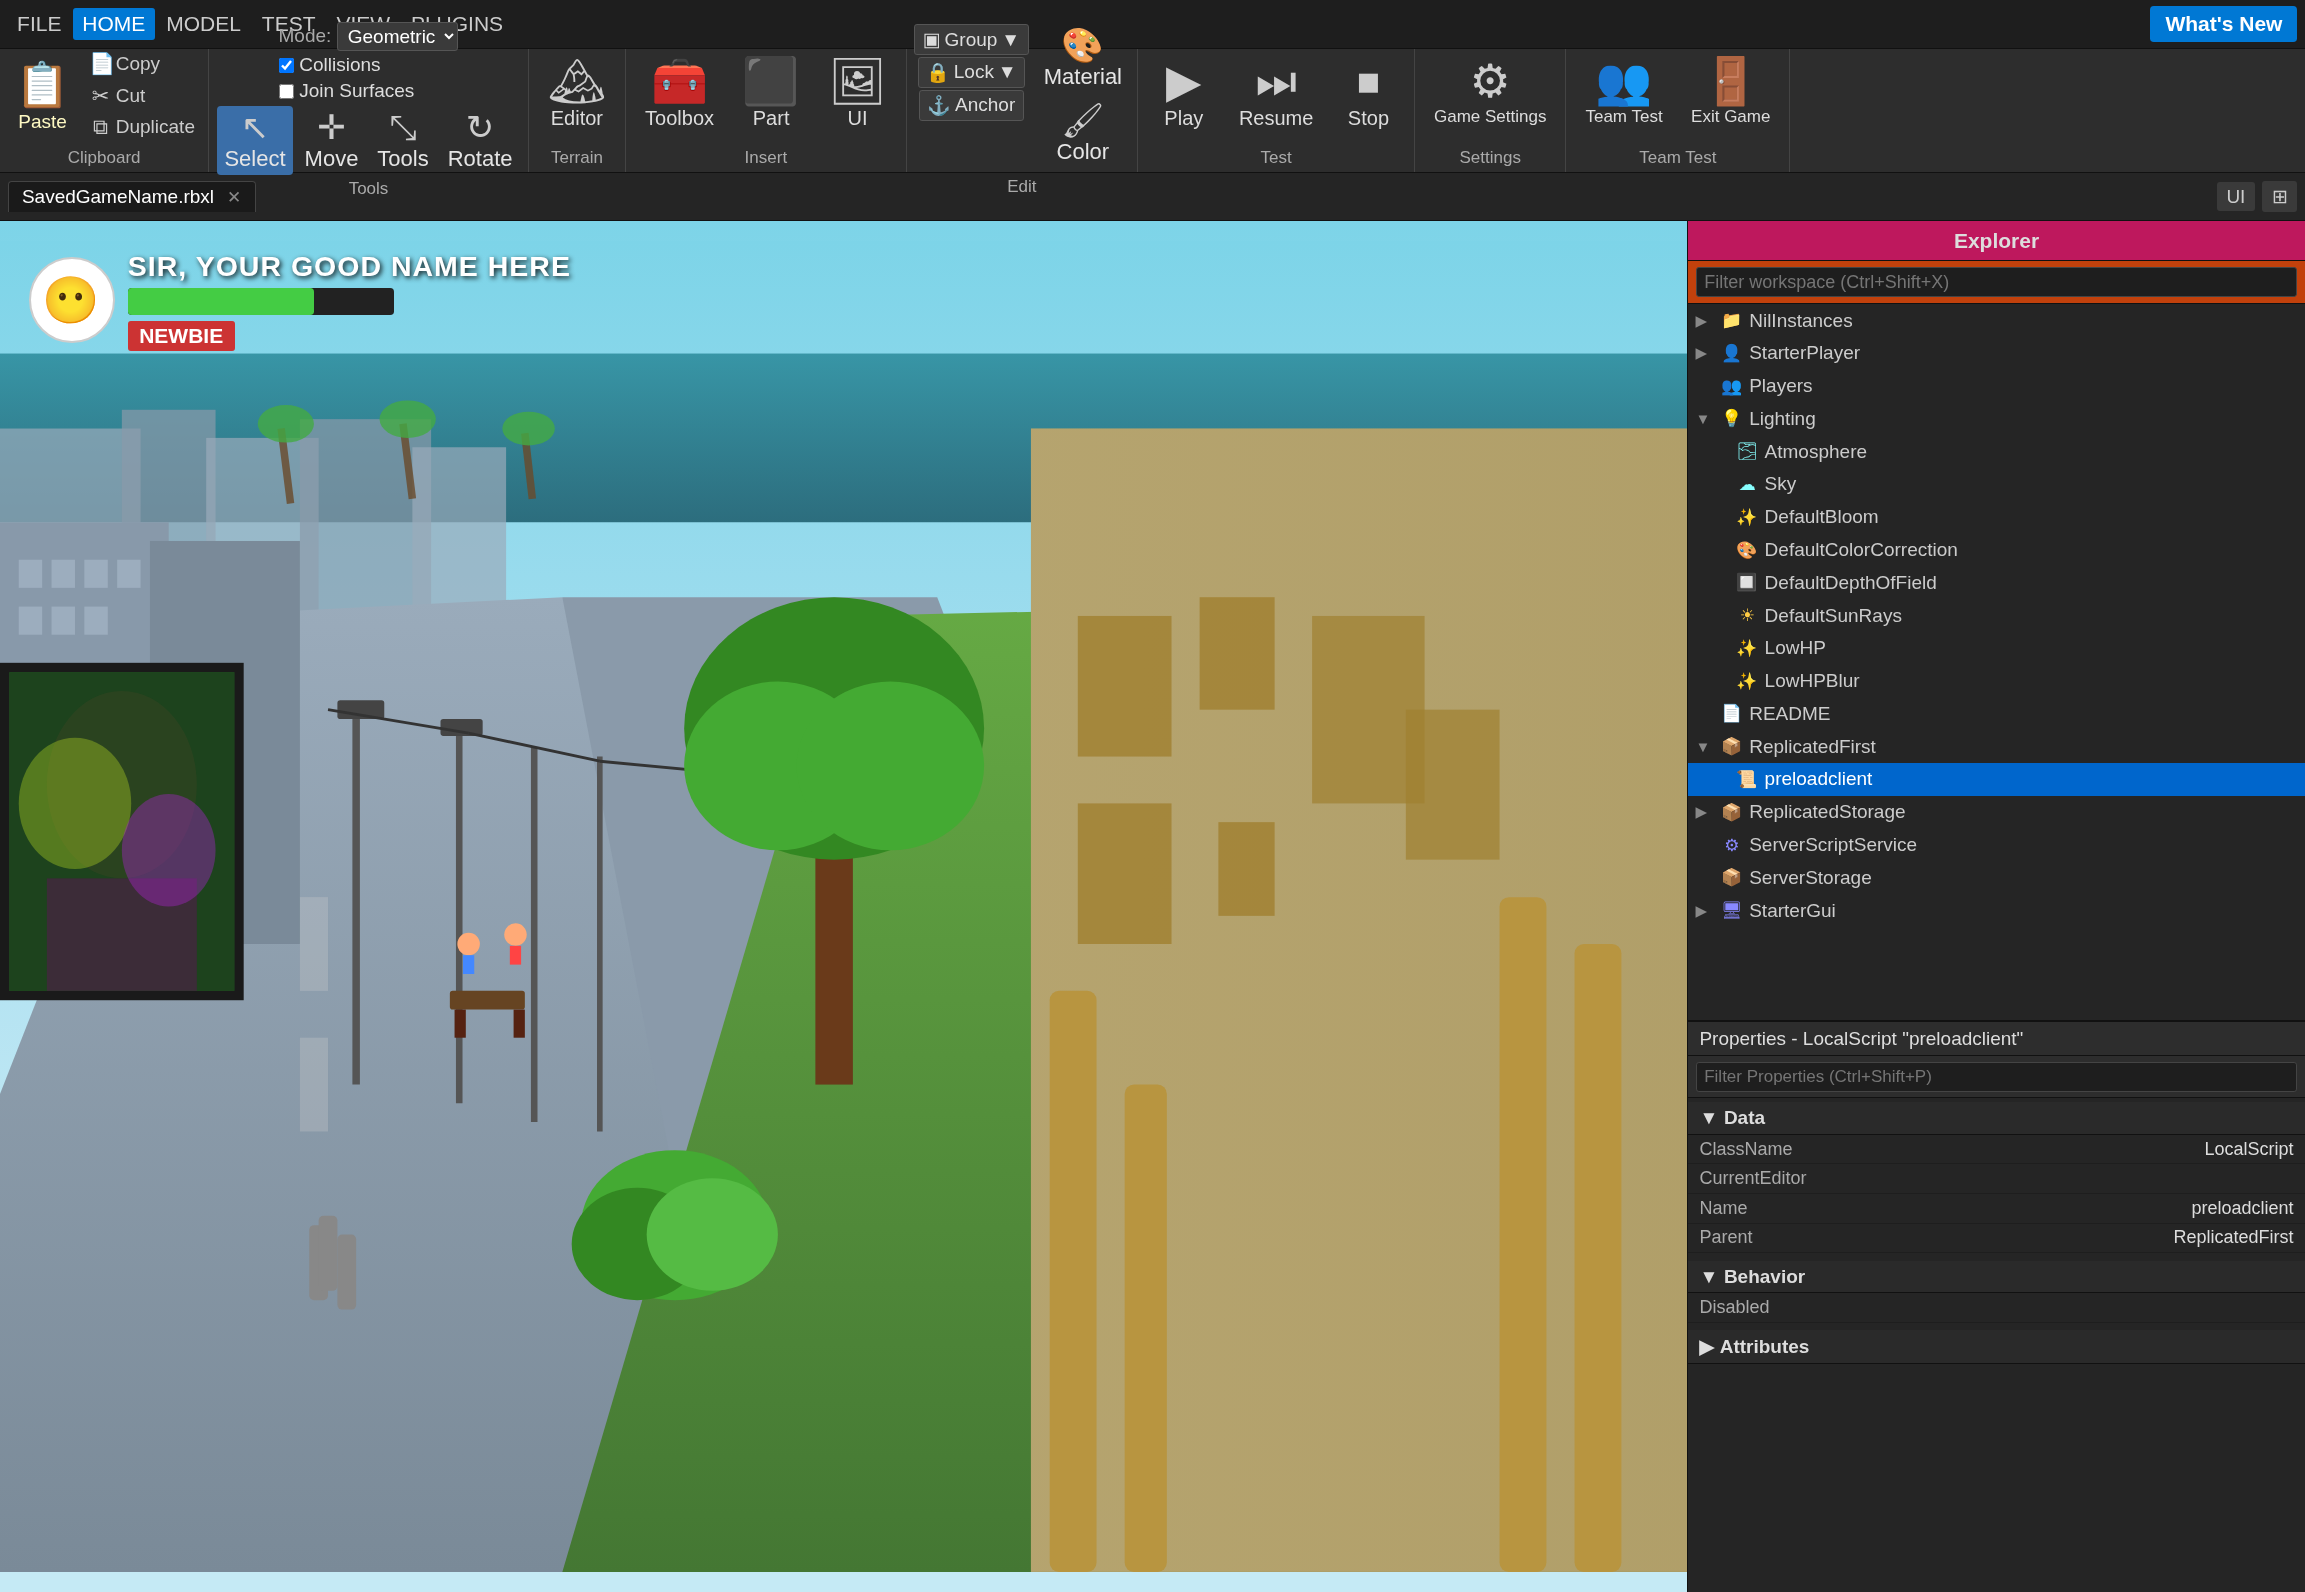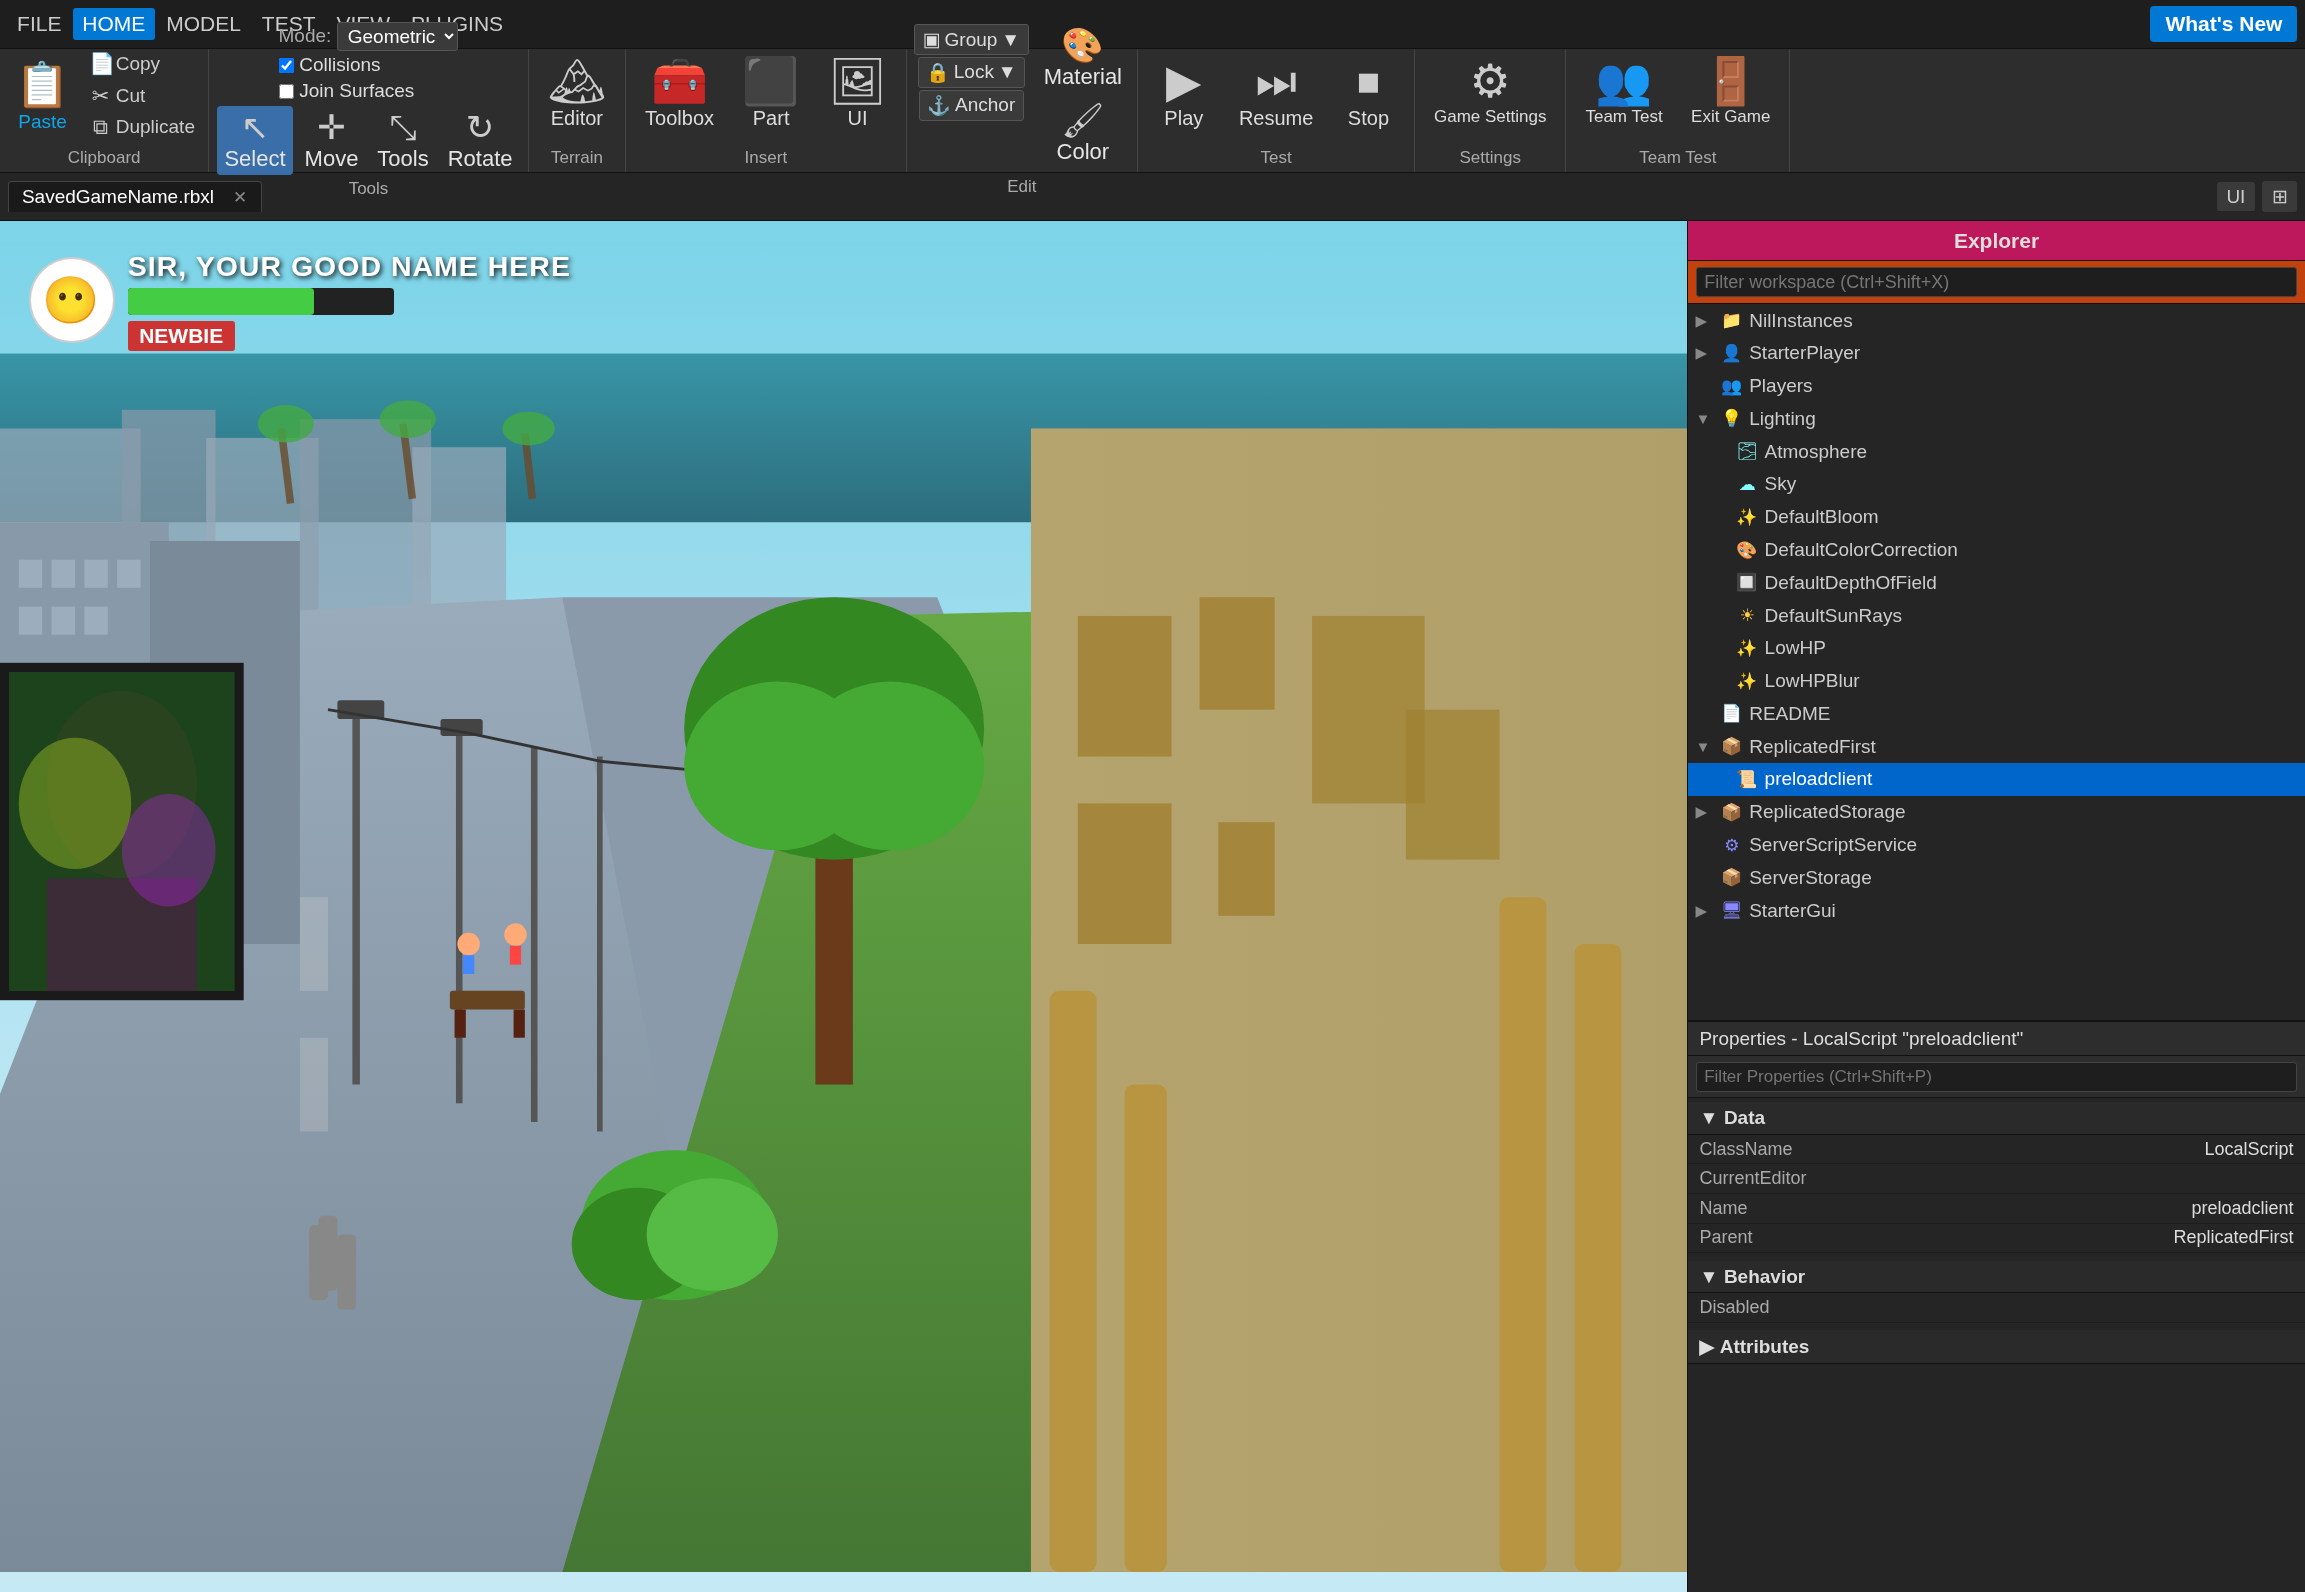--- a/index.html
+++ b/index.html
@@ -17,31 +17,31 @@
     .toolbar-group-label { font-size: 17px; color: #aaa; margin-top: auto; padding-top: 1.9px; }
     .toolbar-row { display: flex; align-items: center; gap: 5.7px; }
     .tb-btn { display: flex; flex-direction: column; align-items: center; justify-content: center; padding: 3.8px 7.6px; border-radius: 3.8px; cursor: pointer; min-width: 57px; gap: 1.9px; }
     .tb-btn.active { background: #3a6ea8; }
     .tb-btn .icon { font-size: 34px; line-height: 1; }
     .tb-btn .label { font-size: 22px; color: #e5e5e5; }
     .clip-btn { display: flex; align-items: center; gap: 3.8px; padding: 2.9px 5.7px; border-radius: 2.9px; cursor: pointer; font-size: 19px; }
     .clip-icon { font-size: 21px; width: 23px; text-align: center; }
     .paste-big { display: flex; flex-direction: column; align-items: center; padding: 5.7px 7.6px; cursor: pointer; border-radius: 3.8px; }
     .paste-big .icon { font-size: 44px; }
-    .paste-big .label { font-size: 19px; color: #0ea5e9; }
+    .paste-big .label { font-size: 19px; color: #fef9c3; }
 
     
     .mode-row { display: flex; align-items: center; gap: 5.7px; font-size: 19px; }
     .mode-dropdown { background: #3a3a3a; border: 1px solid #555; color: #ffffff; padding: 1.9px 5.7px; border-radius: 2.9px; font-size: 19px; cursor: pointer; }
     .checkbox-row { display: flex; align-items: center; gap: 5.7px; font-size: 19px; color: #ddd; }
     input[type=checkbox] { width: 15px; height: 15px; cursor: pointer; }
 
     
     #tabbar { display: flex; align-items: center; background: #252525; height: 48px; border-bottom: 1px solid #111; padding: 0 7.6px; gap: 0; }
-    .tab { display: flex; align-items: center; padding: 3.8px 13.3px; background: #2d2d2d; border: 1px solid #444; border-bottom: none; border-radius: 3.8px 3.8px 0 0; font-size: 19px; cursor: pointer; gap: 19px; color: #ccc; }
+    .tab { display: flex; align-items: center; padding: 3.8px 13.3px; background: #2d2d2d; border: 1px solid #444; border-bottom: none; border-radius: 3.8px 3.8px 0 0; font-size: 19px; cursor: pointer; gap: 13px; color: #ccc; }
     .tab.active { background: #1a1a1a; color: #fff; }
     .tab-close { font-size: 17px; color: #888; cursor: pointer; }
     #ui-toggle { margin-left: auto; display: flex; align-items: center; gap: 7.6px; }
     .ui-btn { padding: 3.8px 9.5px; background: #3a3a3a; border-radius: 2.9px; font-size: 19px; cursor: pointer; }
 
     
     #main { display: flex; height: calc(1592px - 49px - 124px - 48px); }
 
     
     #viewport { flex: 1; background: #4a8fa8; position: relative; overflow: hidden; }

